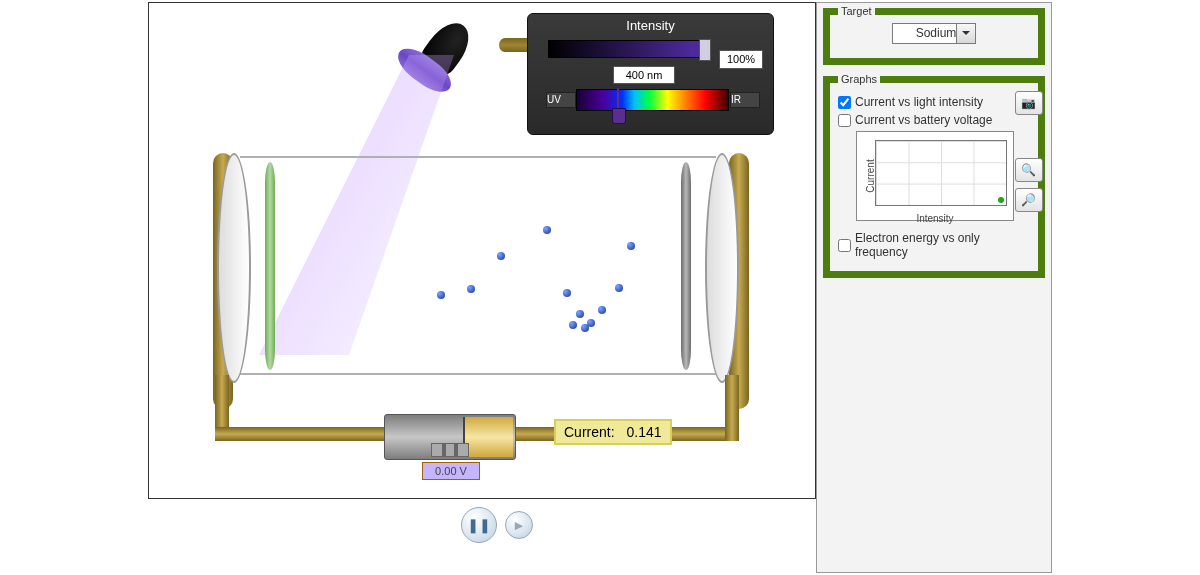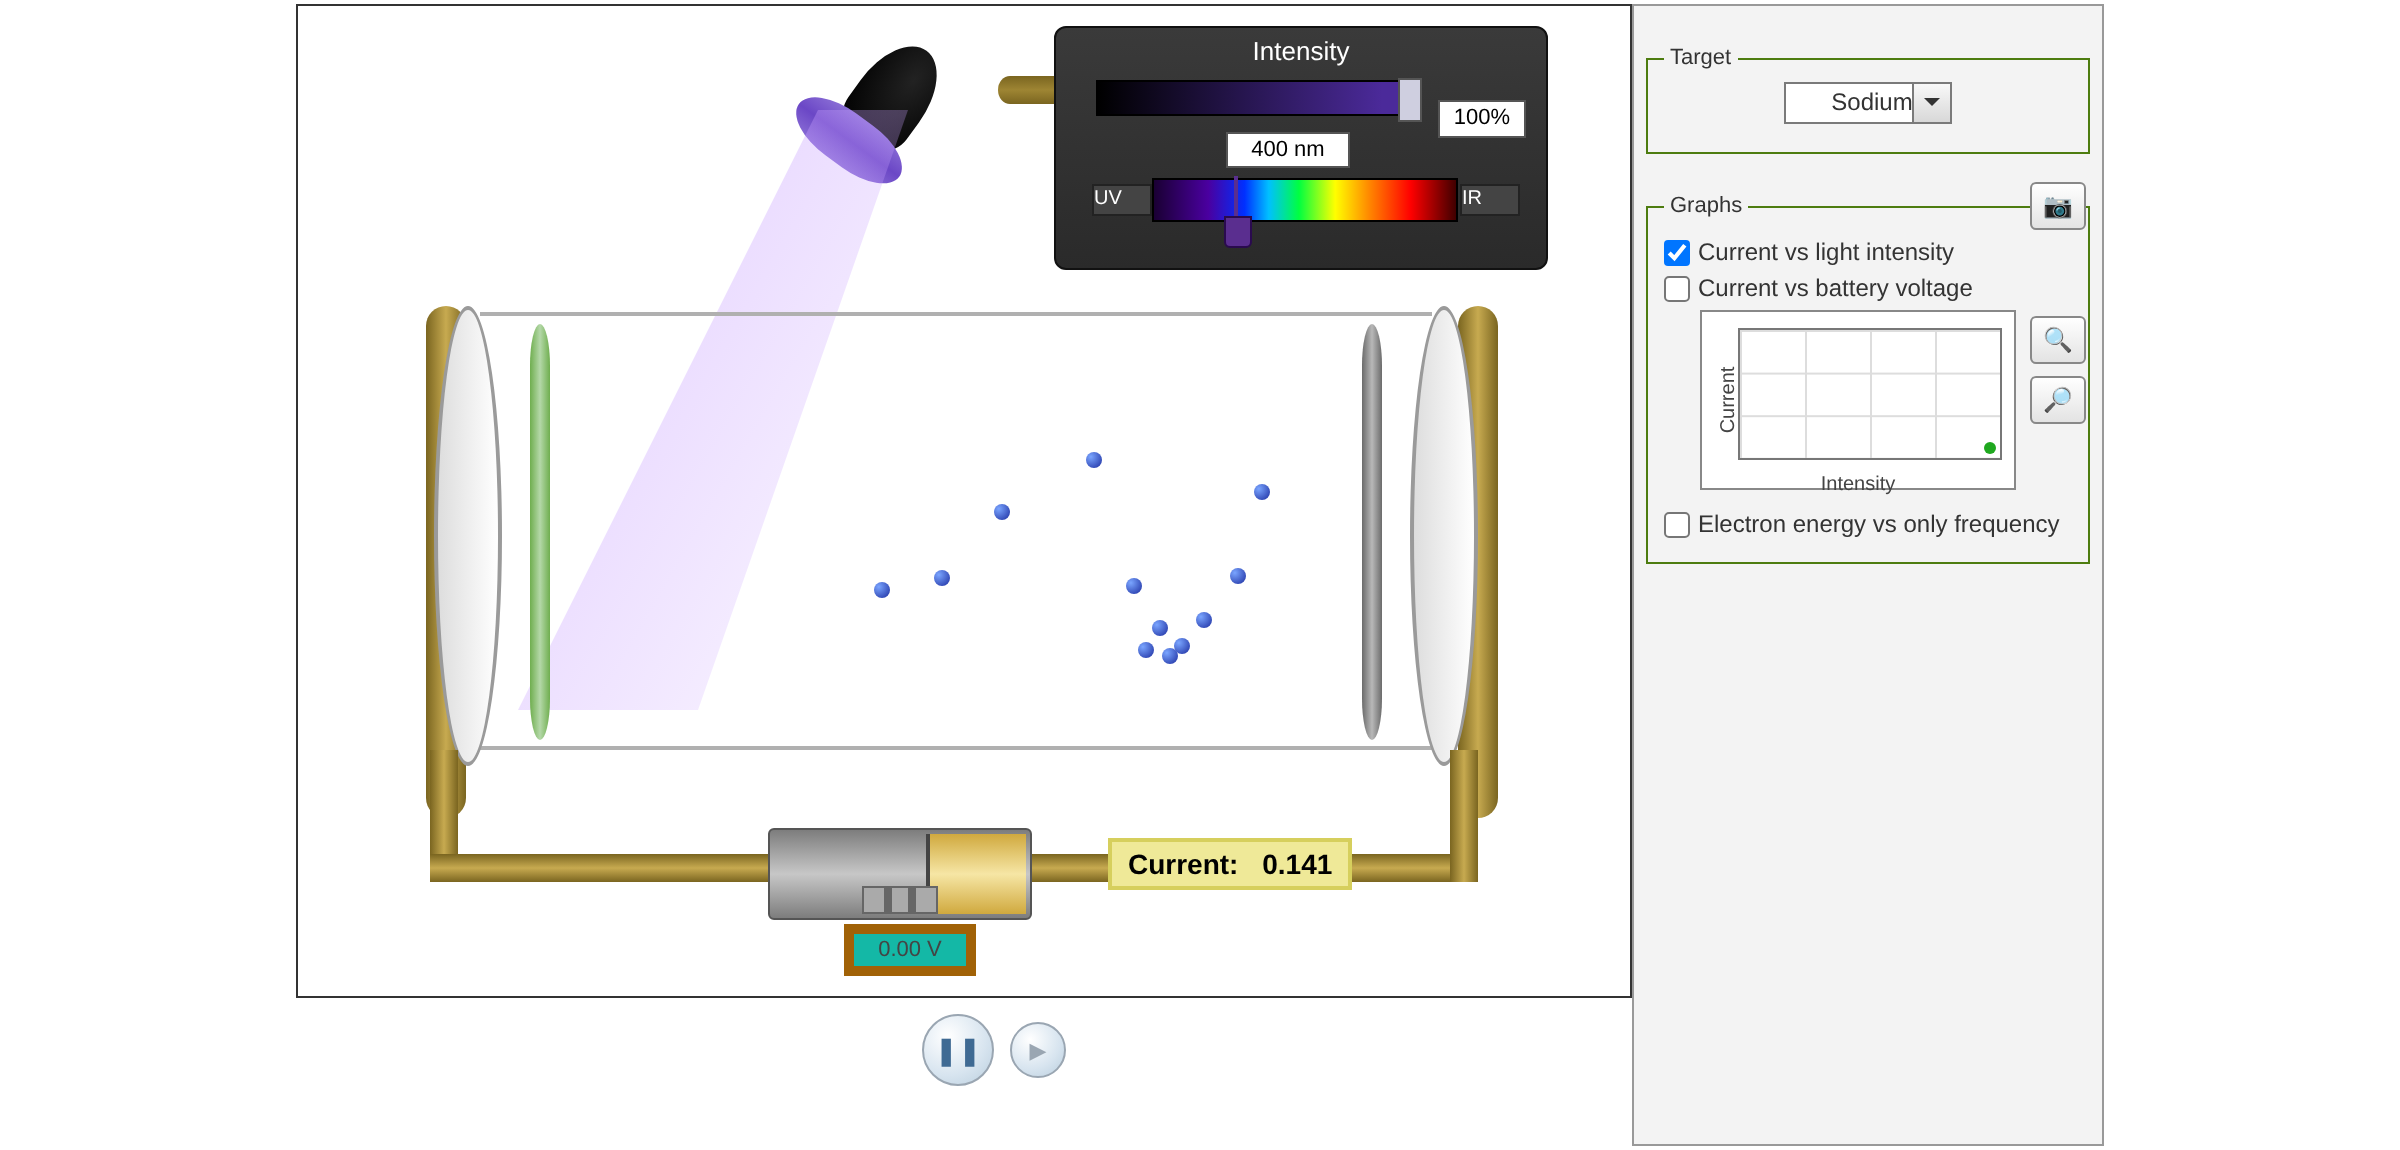--- a/index.html
+++ b/index.html
@@ -27,41 +27,41 @@
   
   .wire{position:absolute;border:none;background:linear-gradient(#7a6520,#c7aa50,#7a6520)}
   .wireV{width:14px;background:linear-gradient(90deg,#7a6520,#c7aa50,#7a6520)}
   .wireH{height:14px}
   
   .batt{position:absolute;left:235px;top:411px;width:130px;height:44px;background:linear-gradient(#7d7d7d,#c7c7c7,#7d7d7d);border:1px solid #555;border-radius:3px}
   .batt .cell{position:absolute;right:2px;top:2px;bottom:2px;width:48px;background:linear-gradient(#d0a93e,#f6e6a5,#d0a93e);border-left:2px solid #444}
   .batt .slider{position:absolute;left:50%;top:28px;transform:translateX(-50%);width:36px;height:12px;border:1px solid #666;background:#aaa}
   .batt .slider:before,.batt .slider:after{content:"";position:absolute;top:0;bottom:0;width:4px;background:#666}
   .batt .slider:before{left:10px}.batt .slider:after{right:10px}
-  .vlabel{position:absolute;left:273px;top:459px;width:56px;height:16px;background:#14b8a6;border:5px solid #a16207;font-size:11px;text-align:center;line-height:16px;color:#444}
-  
-  .readout{position:absolute;left:405px;top:416px;border:2px solid #d6cf5d;background:#efe998;padding:3px 8px;font-weight:bold;font-size:14px}
+  .vlabel{position:absolute;left:273px;top:459px;width:56px;height:16px;background:#c4b5fd;border:1px solid #a16207;font-size:11px;text-align:center;line-height:16px;color:#444}
+  
+  .readout{position:absolute;left:405px;top:416px;border:2px solid #d6cf5d;background:#efe998;padding:3px 8px;font-weight:normal;font-size:14px}
   .readout span+span{margin-left:8px}
   
   .ipanel{position:absolute;left:378px;top:10px;width:245px;height:120px;background:linear-gradient(#3a3a3a,#2a2a2a);border:1px solid #111;border-radius:6px;color:#fff}
   .ipanel .title{position:absolute;left:0;right:0;top:4px;text-align:center;font-size:13px}
   .ipanel .intslider{position:absolute;left:20px;top:26px;width:158px;height:16px;border:1px solid #000;background:linear-gradient(90deg,#000,#4b2a9a 90%)}
   .ipanel .intslider .thumb{position:absolute;right:-4px;top:-2px;width:10px;height:20px;background:#cfcfe0;border:1px solid #555}
   .ipanel .intval{position:absolute;right:10px;top:36px;width:42px;height:17px;background:#fff;border:1px solid #555;color:#000;font-size:11px;text-align:center;line-height:17px}
   .ipanel .wlval{position:absolute;left:85px;top:52px;width:60px;height:16px;background:#fff;border:1px solid #555;color:#000;font-size:11px;text-align:center;line-height:16px}
   .ipanel .uv,.ipanel .ir{position:absolute;top:78px;font-size:10px;width:28px;height:14px;text-align:left;background:#444;border:1px solid #222;line-height:14px}
   .ipanel .uv{left:18px}.ipanel .ir{right:13px}
   .spectrum{position:absolute;left:48px;top:75px;right:44px;height:20px;border:1px solid #000;background:linear-gradient(90deg,#1a0033,#4a00a0 18%,#0030ff 30%,#00c0ff 38%,#00ff40 48%,#ffff00 60%,#ff8000 72%,#ff0000 85%,#400000)}
   .spectrum .marker{position:absolute;top:18px;left:27%;width:0;height:0}
   .spectrum .marker:before{content:"";position:absolute;left:-6px;top:0;width:12px;height:14px;background:#5a2e8f;border:1px solid #2a0a4f;border-radius:0 0 3px 3px}
   .spectrum .marker:after{content:"";position:absolute;left:-1px;top:-20px;width:2px;height:20px;background:#5a2e8f}
 
   
   #side{position:absolute;left:816px;top:2px;right:148px;bottom:2px;border:1px solid #999;background:#f3f3f3}
-  fieldset{border:1px solid #4d7c0f;margin:20px 6px 8px;padding:6px 8px 8px;font-size:12px;color:#333}
+  fieldset{border:7px solid #4d7c0f;margin:2px 6px 8px;padding:6px 8px 8px;font-size:12px;color:#333}
   legend{font-size:11px;color:#333;padding:0 3px}
   .sel{position:relative;display:inline-block;border:1px solid #7a7a7a;background:#fff;height:19px;width:78px;line-height:19px;padding-left:4px;font-size:12px}
   .sel .arrow{position:absolute;right:0;top:0;width:18px;height:19px;border-left:1px solid #7a7a7a;background:linear-gradient(#f8f8f8,#d8d8d8)}
   .sel .arrow:after{content:"";position:absolute;left:5px;top:7px;border:4px solid transparent;border-top-color:#333}
   .chk{display:flex;align-items:center;margin:4px 0;gap:4px}
   .chk input{margin:0}
   .graphbox{position:relative;width:156px;height:88px;background:#fff;border:1px solid #888;margin:4px 0 2px 18px}
   .graphbox .grid{position:absolute;inset:8px 6px 14px 18px;background-image:linear-gradient(#ddd 1px,transparent 1px),linear-gradient(90deg,#ddd 1px,transparent 1px);background-size:25% 33.3%,25% 33.3%;border:1px solid #777}
   .graphbox .ylab{position:absolute;left:-3px;top:50%;transform:translateY(-50%) rotate(-90deg);font-size:10px;color:#444}
   .graphbox .xlab{position:absolute;left:0;right:0;bottom:-4px;text-align:center;font-size:10px;color:#444}

